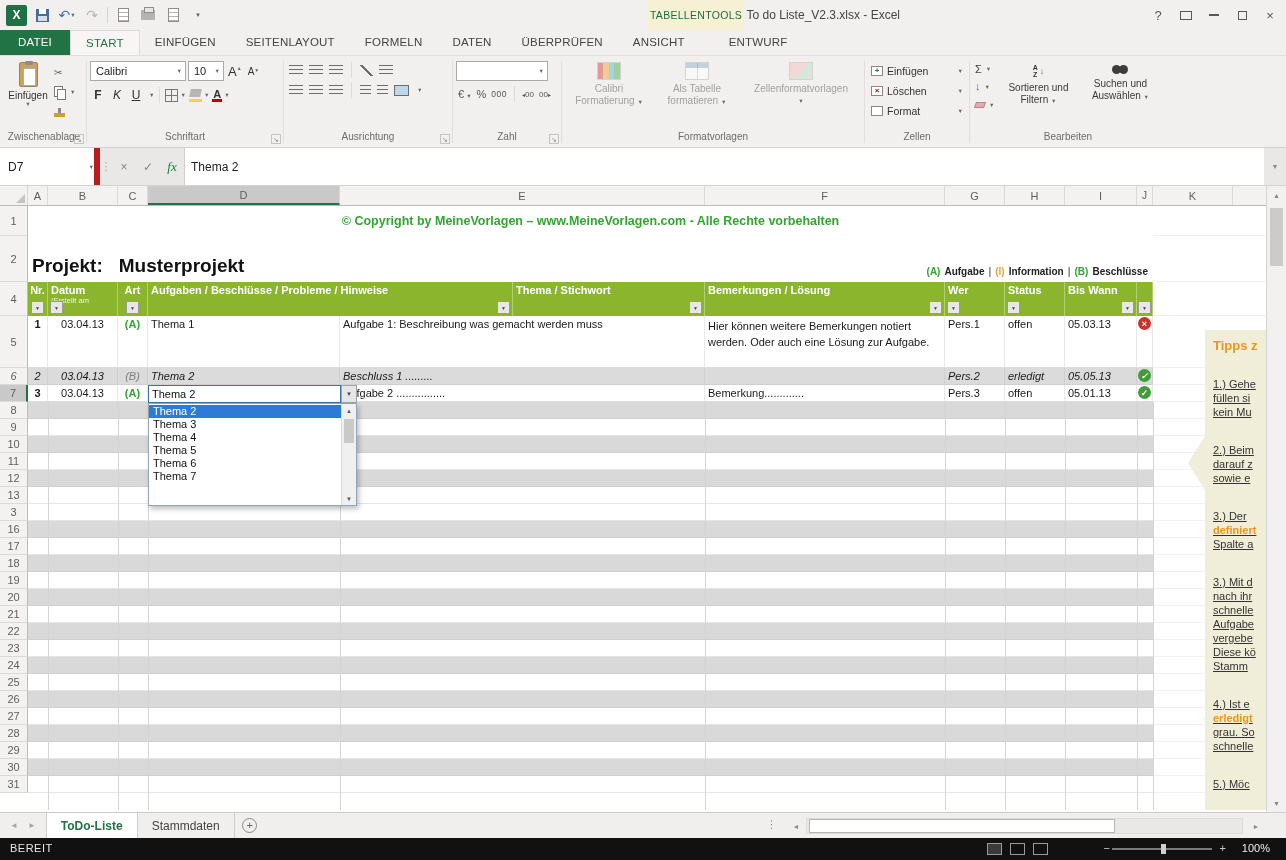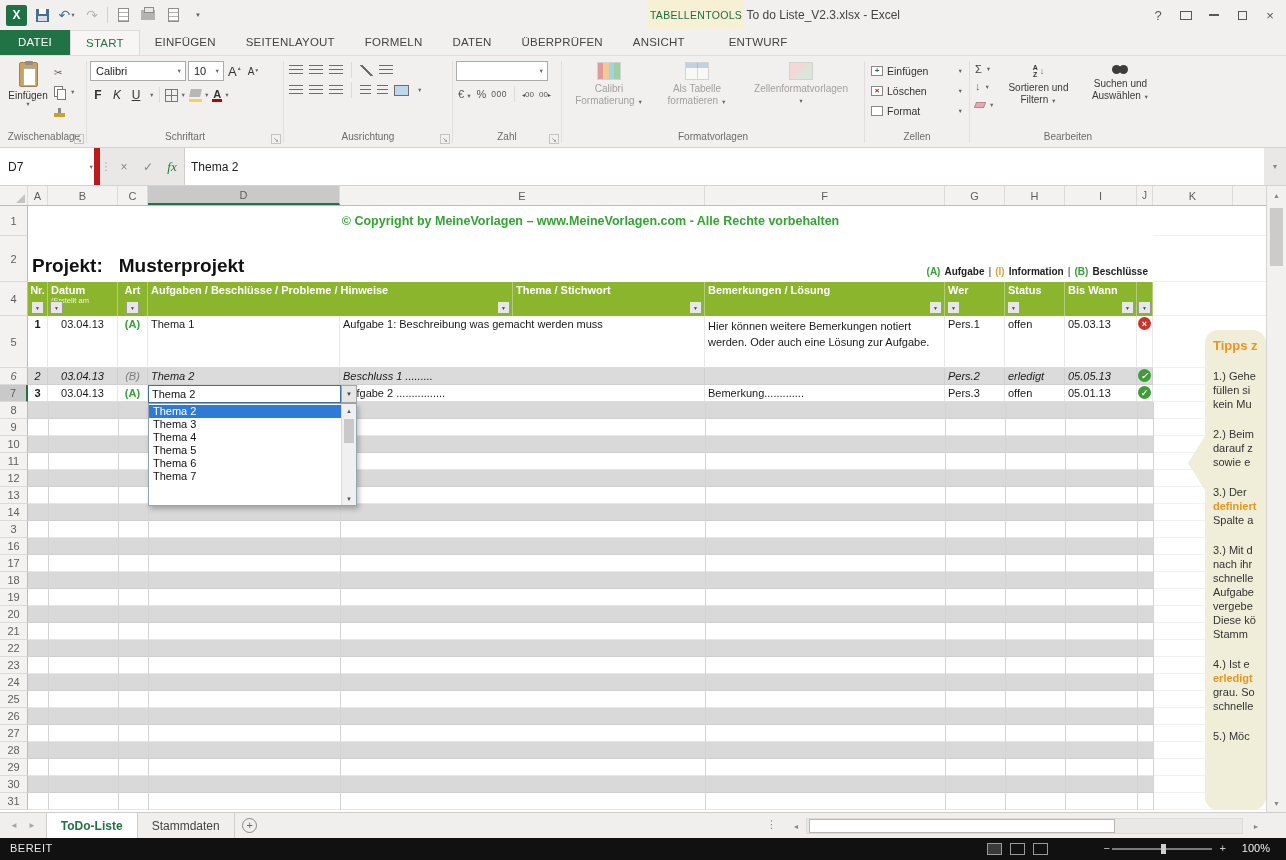--- a/index.html
+++ b/index.html
@@ -206,25 +206,25 @@
   .dd-items { flex:1; padding-top:1px; }
   .dd-item { height:13px; line-height:13px; font-size:11px; padding-left:4px; color:#111; white-space:nowrap; }
   .dd-item.sel { background:#2E7BD6; color:#fff; }
   .dd-scroll { width:15px; background:#F0F0F0; border-left:1px solid #DADADA; position:relative; }
   .dd-up, .dd-down { position:absolute; left:0; right:0; height:13px; display:flex; align-items:center; justify-content:center; font-size:6px; color:#555; }
   .dd-up { top:0; } .dd-down { bottom:0; }
   .dd-thumb { position:absolute; left:2px; right:2px; top:15px; height:24px; background:#C9C9C9; }
 
   
   #tips { position:absolute; left:1205px; top:144px; width:61px; height:480px; background:#F0EDD8;
-          padding:8px 0 0 8px; overflow:hidden; z-index:6;border-radius:13px; }
+          padding:8px 0 0 8px; overflow:hidden; z-index:6; }
   #tips-notch { position:absolute; left:1188px; top:250px; width:0; height:0; z-index:6;
                 border-top:27px solid #0000; border-bottom:27px solid #0000; border-right:17px solid #F0EDD8; }
   .t-title { color:#E8971E; font-weight:bold; font-size:13px; white-space:nowrap; }
-  .t-para { margin-top:16px; }
+  .t-para { margin-top:24px;text-decoration:underline; }
   .t-line { font-size:11px; line-height:14px; color:#333; white-space:nowrap; }
   .t-line.hl { color:#E8971E; font-weight:bold; }
 
   
   #vsb { position:absolute; right:0; top:186px; width:20px; height:626px; background:#F2F1EF; border-left:1px solid #D6D4D2; }
   #vsb .sbtn { height:18px; display:flex; align-items:center; justify-content:center; color:#8A8886; font-size:7px; }
   #vsb .sbtn.bot { position:absolute; bottom:0; left:0; right:0; }
   #vsb .thumb { position:absolute; left:3px; right:3px; top:22px; height:58px; background:#CDCBC9; }
 
   
@@ -733,25 +733,20 @@
         <div class="erow shaded">
           <div class="rh">12</div>
           <div class="band"></div>
           <div class="rest"></div>
         </div>
         <div class="erow">
           <div class="rh">13</div>
           <div class="band"></div>
           <div class="rest"></div>
         </div>
-        <div class="erow shaded">
-          <div class="rh">14</div>
-          <div class="band"></div>
-          <div class="rest"></div>
-        </div>
         <div class="erow">
           <div class="rh">3</div>
           <div class="band"></div>
           <div class="rest"></div>
         </div>
         <div class="erow shaded">
           <div class="rh">16</div>
           <div class="band"></div>
           <div class="rest"></div>
         </div>

